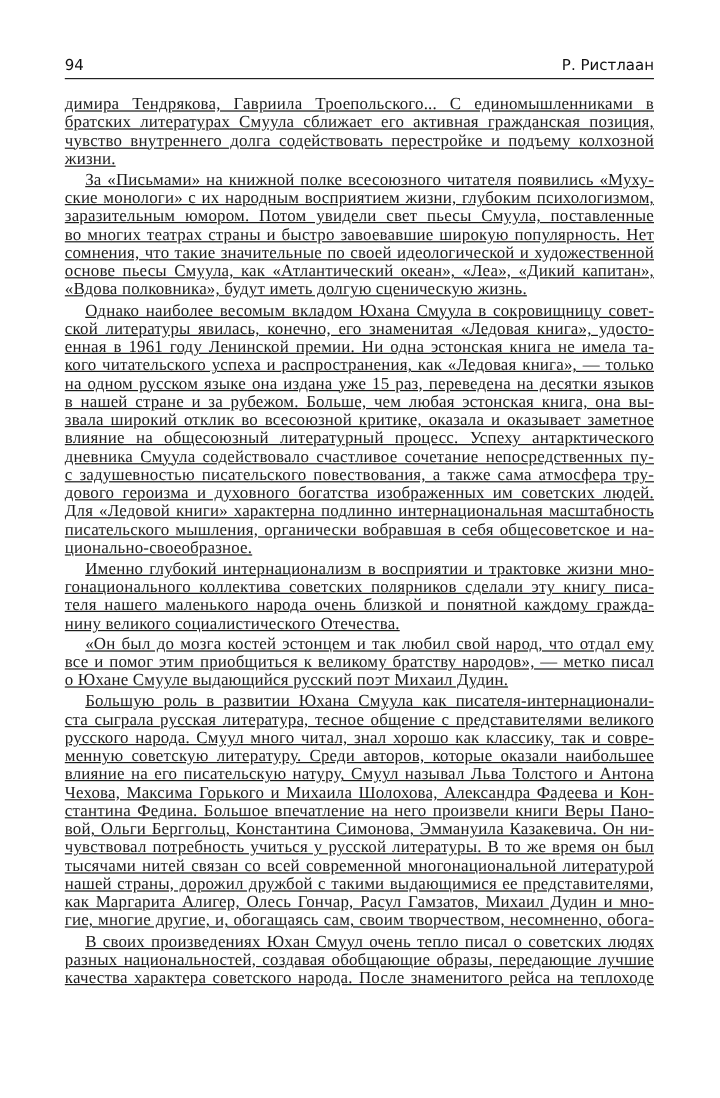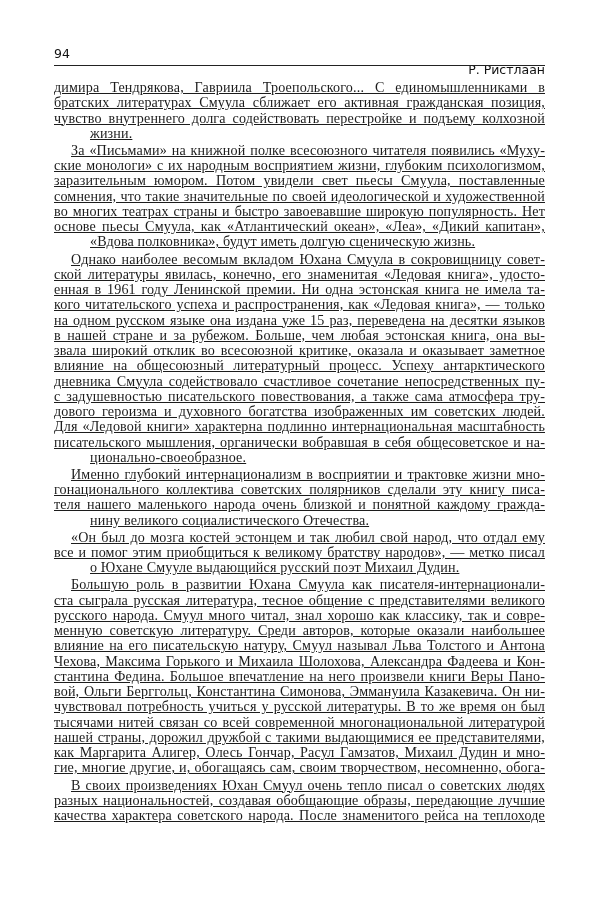--- a/index.html
+++ b/index.html
@@ -4,36 +4,36 @@
 <style>
   html, body { margin: 0; padding: 0; background: #ffffff; }
   body { width: 600px; height: 915px; position: relative; overflow: hidden; }
   .page { position: absolute; left: 54px; top: 0; width: 491px; color: #1c1c1c; }
   .running-head {
     position: absolute; top: 46px; left: 0; width: 491px; height: 18px;
     font-family: "DejaVu Sans", sans-serif; font-weight: normal; font-size: 12.5px;
     color: #111;
   }
   .page-number { position: absolute; left: 0; top: 0; }
-  .author { position: absolute; right: 0; top: 16px; }
+  .author { position: absolute; right: 0; top: 0; }
   .head-rule {
     position: absolute; top: 65px; left: 0; width: 491px; height: 0;
     border-top: 1.5px solid #222;
   }
   .body-text {
     position: absolute; top: 80px; left: 0; width: 491px;
     font-family: "Liberation Serif", "DejaVu Serif", serif;
     font-size: 14.1px; line-height: 15.25px; letter-spacing: 0.15px;
   }
   .para { margin: 0 0 1.9px 0; text-decoration: underline; }
   .line {
     display: block; text-align: justify; text-align-last: justify;
     white-space: nowrap; height: 15.25px; overflow: visible;
   }
-  .line.last { text-align-last: left; margin-left: 36px; }
+  .line.last { text-align-last: left; }
   .line.first { text-indent: 17px; }
 </style>
 </head>
 <body>
 
 <div class="page">
   <div class="running-head">
     <span class="page-number">94</span>
     <span class="author">Р. Ристлаан</span>
   </div>
@@ -45,22 +45,22 @@
       <span class="line">димира Тендрякова, Гавриила Троепольского... С единомышленниками в</span>
       <span class="line">братских литературах Смуула сближает его активная гражданская позиция,</span>
       <span class="line">чувство внутреннего долга содействовать перестройке и подъему колхозной</span>
       <span class="line last">жизни.</span>
     </p>
 
     <p class="para">
       <span class="line first">За «Письмами» на книжной полке всесоюзного читателя появились «Муху-</span>
       <span class="line">ские монологи» с их народным восприятием жизни, глубоким психологизмом,</span>
       <span class="line">заразительным юмором. Потом увидели свет пьесы Смуула, поставленные</span>
+      <span class="line">во многих театрах страны и быстро завоевавшие широкую популярность. Нет</span>
       <span class="line">сомнения, что такие значительные по своей идеологической и художественной</span>
-      <span class="line">во многих театрах страны и быстро завоевавшие широкую популярность. Нет</span>
       <span class="line">основе пьесы Смуула, как «Атлантический океан», «Леа», «Дикий капитан»,</span>
       <span class="line last">«Вдова полковника», будут иметь долгую сценическую жизнь.</span>
     </p>
 
     <p class="para">
       <span class="line first">Однако наиболее весомым вкладом Юхана Смуула в сокровищницу совет-</span>
       <span class="line">ской литературы явилась, конечно, его знаменитая «Ледовая книга», удосто-</span>
       <span class="line">енная в 1961 году Ленинской премии. Ни одна эстонская книга не имела та-</span>
       <span class="line">кого читательского успеха и распространения, как «Ледовая книга», — только</span>
       <span class="line">на одном русском языке она издана уже 15 раз, переведена на десятки языков</span>

